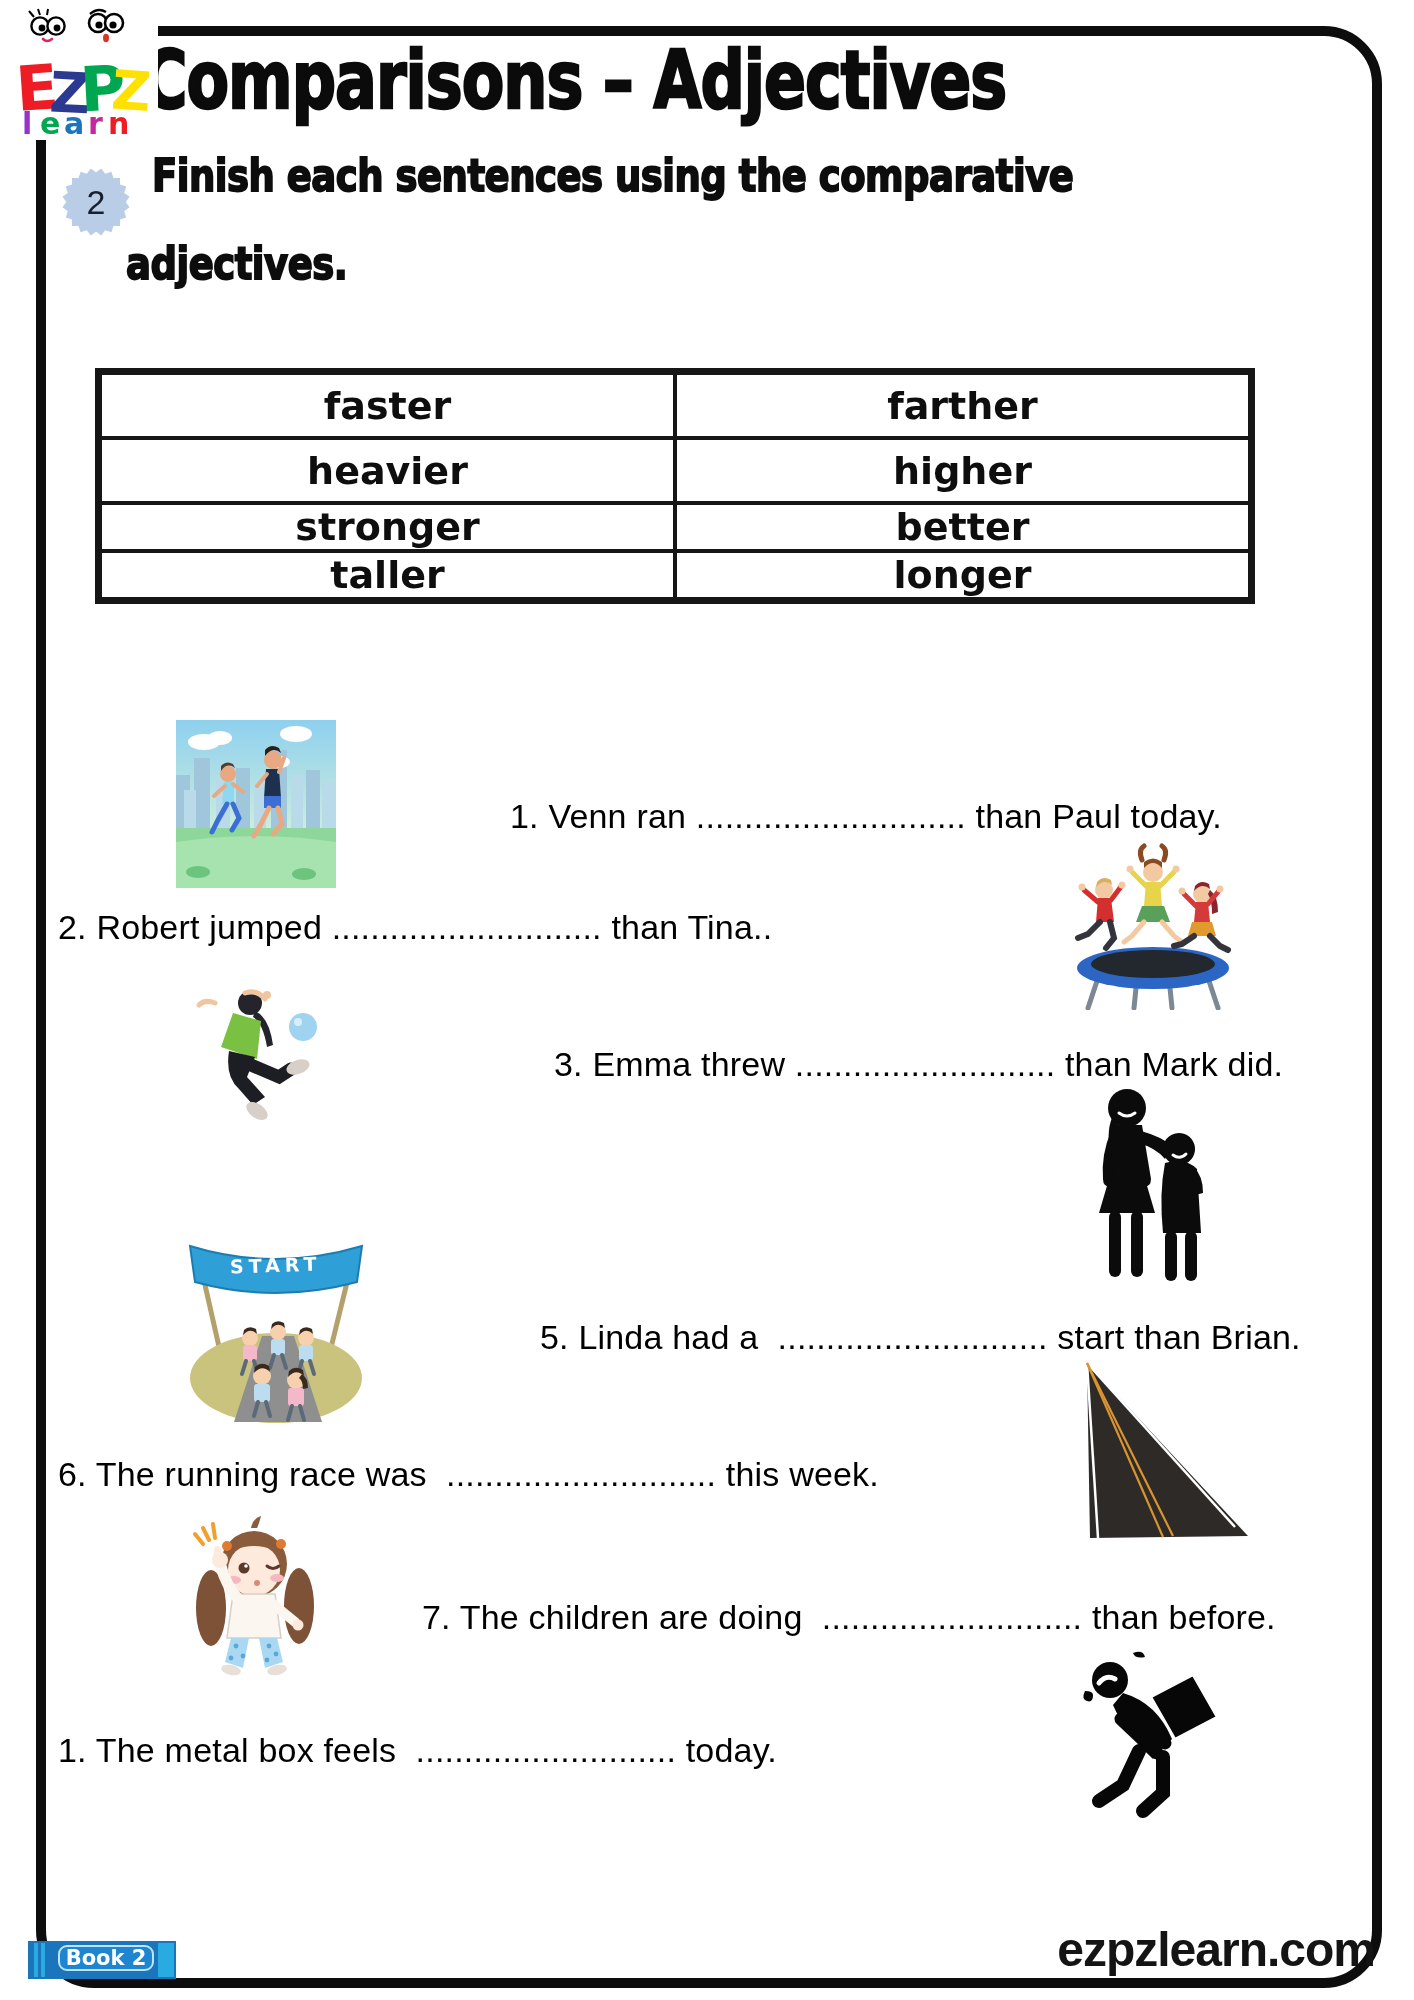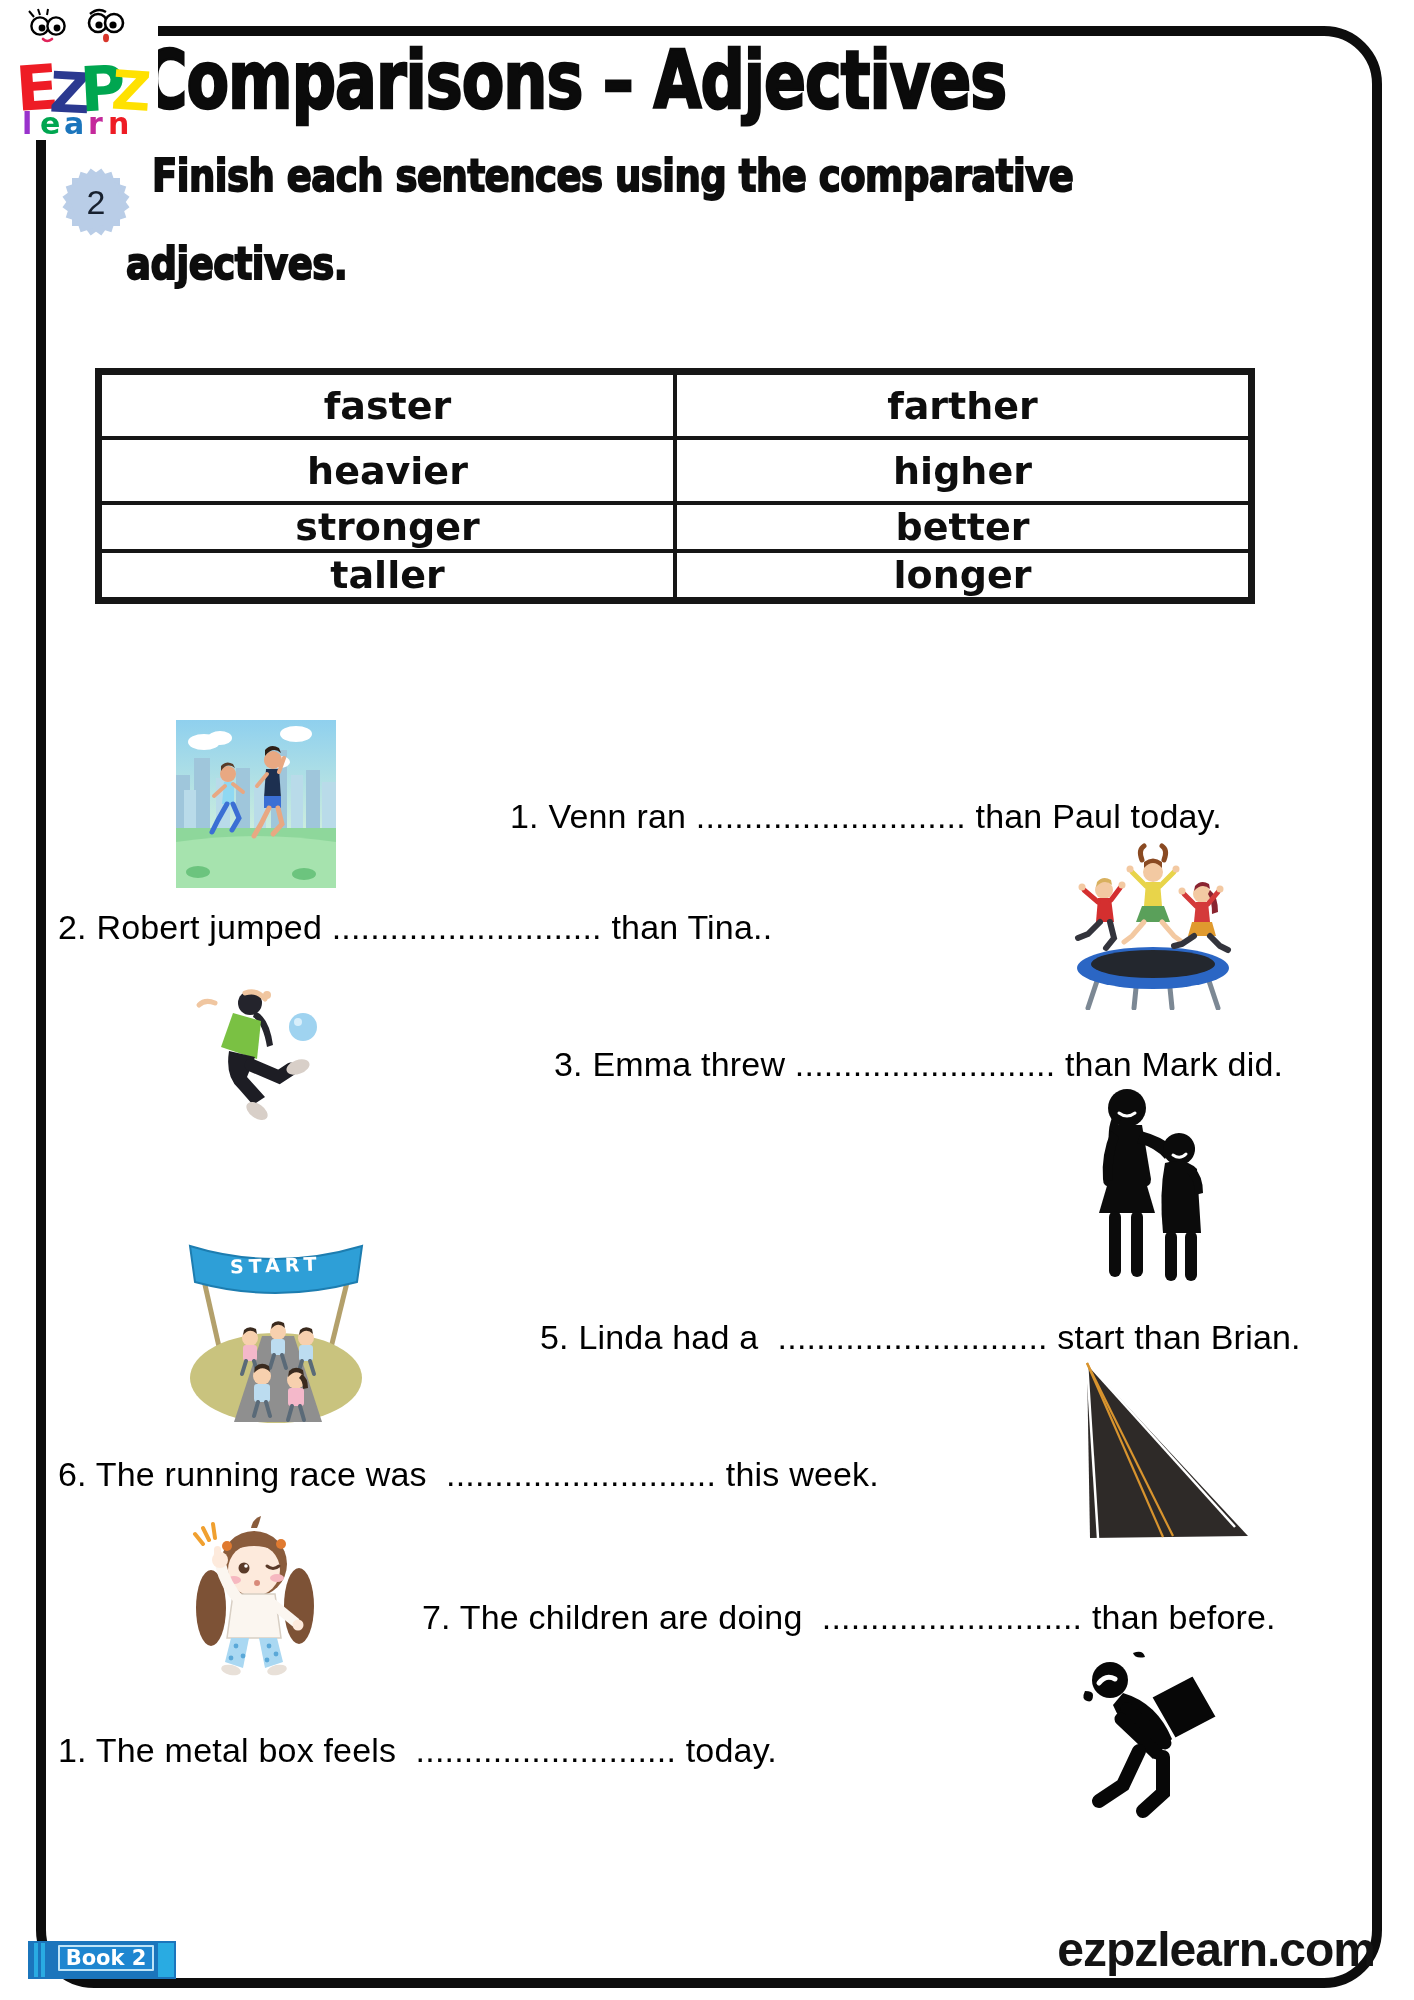--- a/index.html
+++ b/index.html
@@ -32,21 +32,21 @@
   
   .sentence{position:absolute;font-size:34px;color:#000000;white-space:pre;letter-spacing:0.2px;}
   
   .illus{position:absolute;}
   .illus svg{width:100%;height:100%;display:block;}
   
   .book-badge{position:absolute;left:28px;top:1941px;width:148px;height:38px;background:#1b75bc;z-index:6;}
   .book-badge .stripe{position:absolute;top:2px;bottom:2px;width:4px;background:#29abe2;}
   .book-badge .cap{position:absolute;right:2px;top:2px;bottom:2px;width:16px;background:#29abe2;}
   .book-badge .label{position:absolute;left:30px;top:4px;width:96px;height:26px;box-sizing:border-box;
-        border:2px solid #bfe4f7;border-radius:1px;background:#1e86d0;display:flex;align-items:center;
+        border:2px solid #bfe4f7;border-radius:9px;background:#1e86d0;display:flex;align-items:center;
         justify-content:center;color:#ffffff;font-weight:bold;font-size:21px;
         font-family:"DejaVu Sans",sans-serif;}
   .site{position:absolute;right:39px;top:1922px;font-size:48px;font-weight:bold;color:#141414;
         letter-spacing:-1px;font-family:"Liberation Sans",sans-serif;z-index:6;}
 </style>
 </head>
 <body>
 
 <div class="page">
   <div class="page-border"></div>

